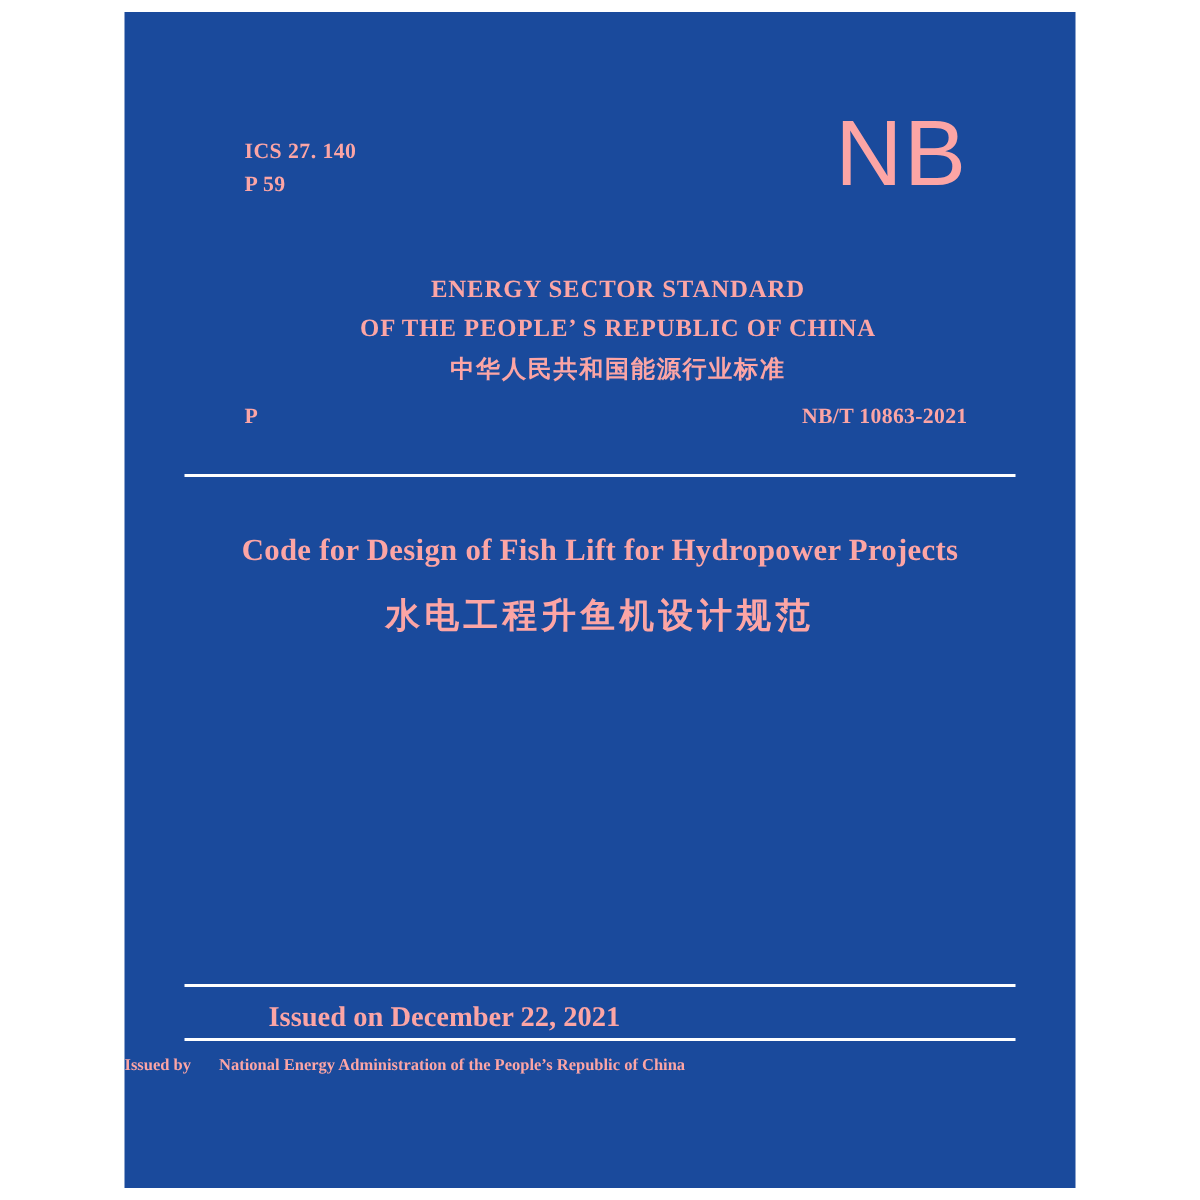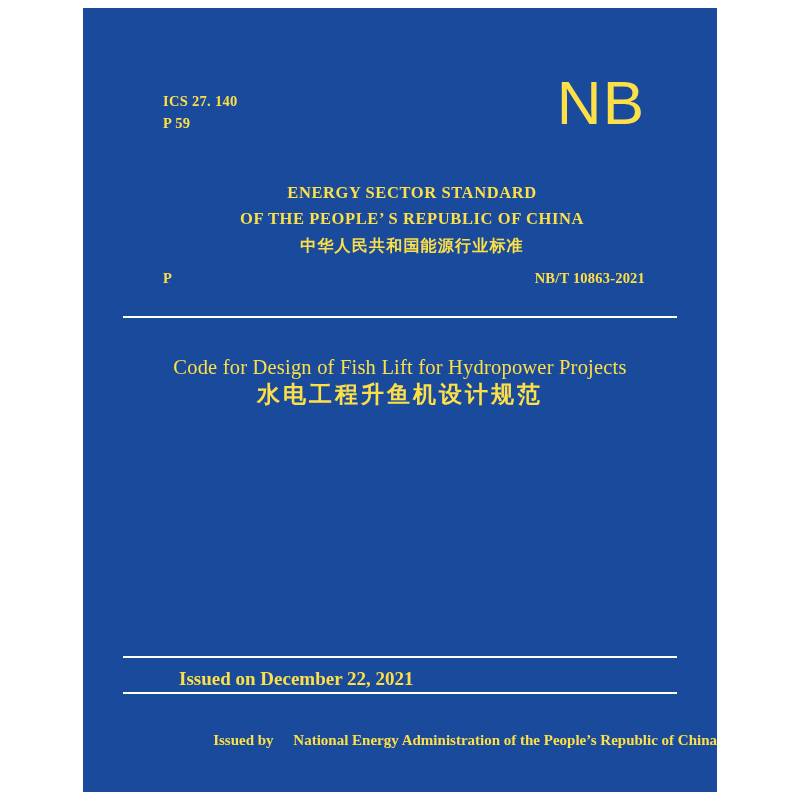--- a/index.html
+++ b/index.html
@@ -21,21 +21,21 @@
     overflow: hidden;
   }
 
   .cover {
     position: absolute;
     left: 83px;
     top: 8px;
     width: 634px;
     height: 784px;
     background: #1a4a9c;
-    color: #fde047;
+    color: #fca5a5;
     box-sizing: border-box;
   }
 
   
   .top-row {
     position: absolute;
     left: 0;
     top: 74px;
     width: 100%;
     height: 80px;
@@ -123,27 +123,28 @@
   
   .title-block {
     position: absolute;
     left: 0;
     top: 348px;
     width: 100%;
     text-align: center;
   }
   .title-en {
     font-size: 20.5px;
-    font-weight: normal;
+    font-weight: bold;
     letter-spacing: 0.2px;
   }
   .title-cn {
     font-size: 23px;
     font-weight: bold;
     letter-spacing: 3px;
+    margin-top: 16px;
   }
 
   
   .dates-row {
     position: absolute;
     left: 0;
     top: 660px;
     width: 100%;
     height: 20px;
   }
@@ -161,24 +162,23 @@
     font-size: 13.5px;
     font-weight: bold;
   }
 
   
   .issuer-row {
     position: absolute;
     left: 0;
     top: 696px;
     width: 100%;
-    text-align: right;
-    font-size: 15px;
-    font-weight: bold;
-    margin-top: 28px;
+    text-align: left;
+    font-size: 11px;
+    font-weight: bold;
   }
   .issuer-label {
     margin-right: 16px;
   }
 </style>
 </head>
 <body>
 
 <div class="page">
   <div class="cover">

